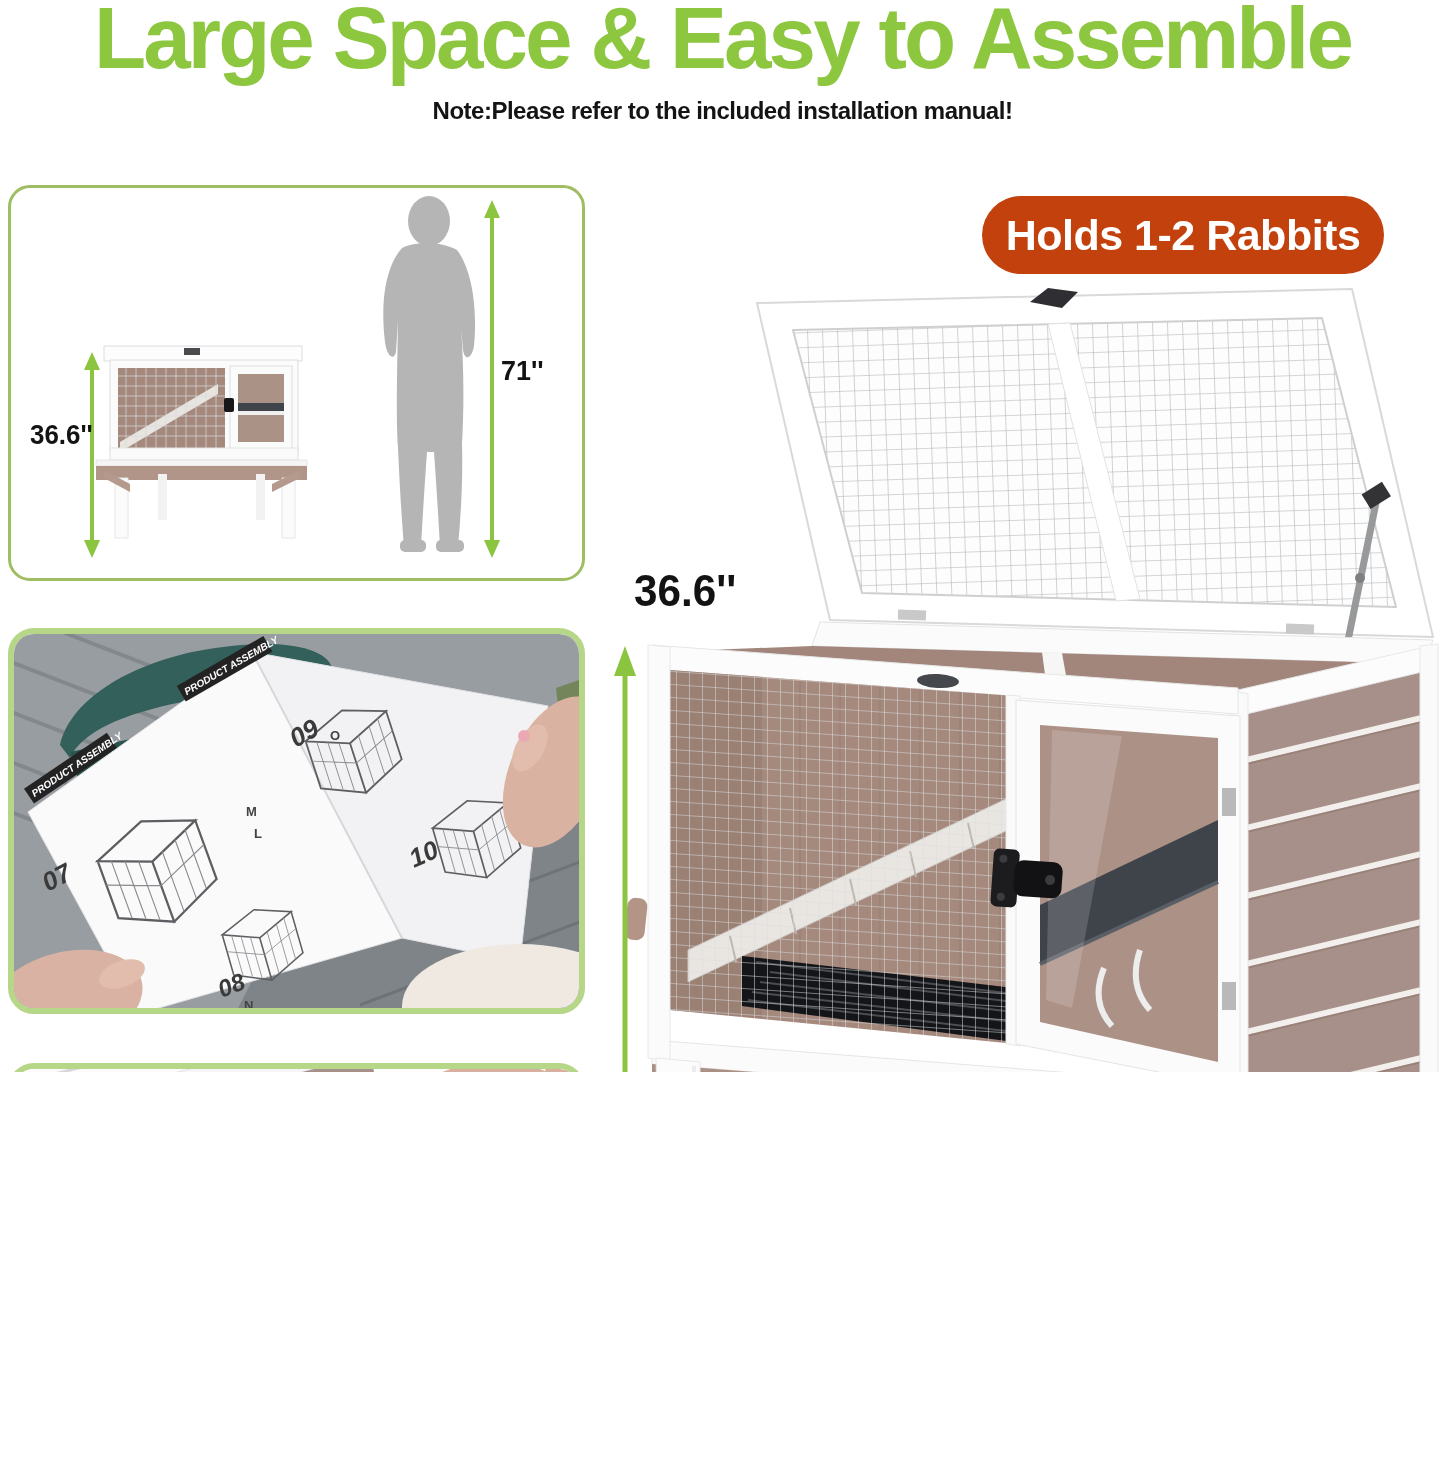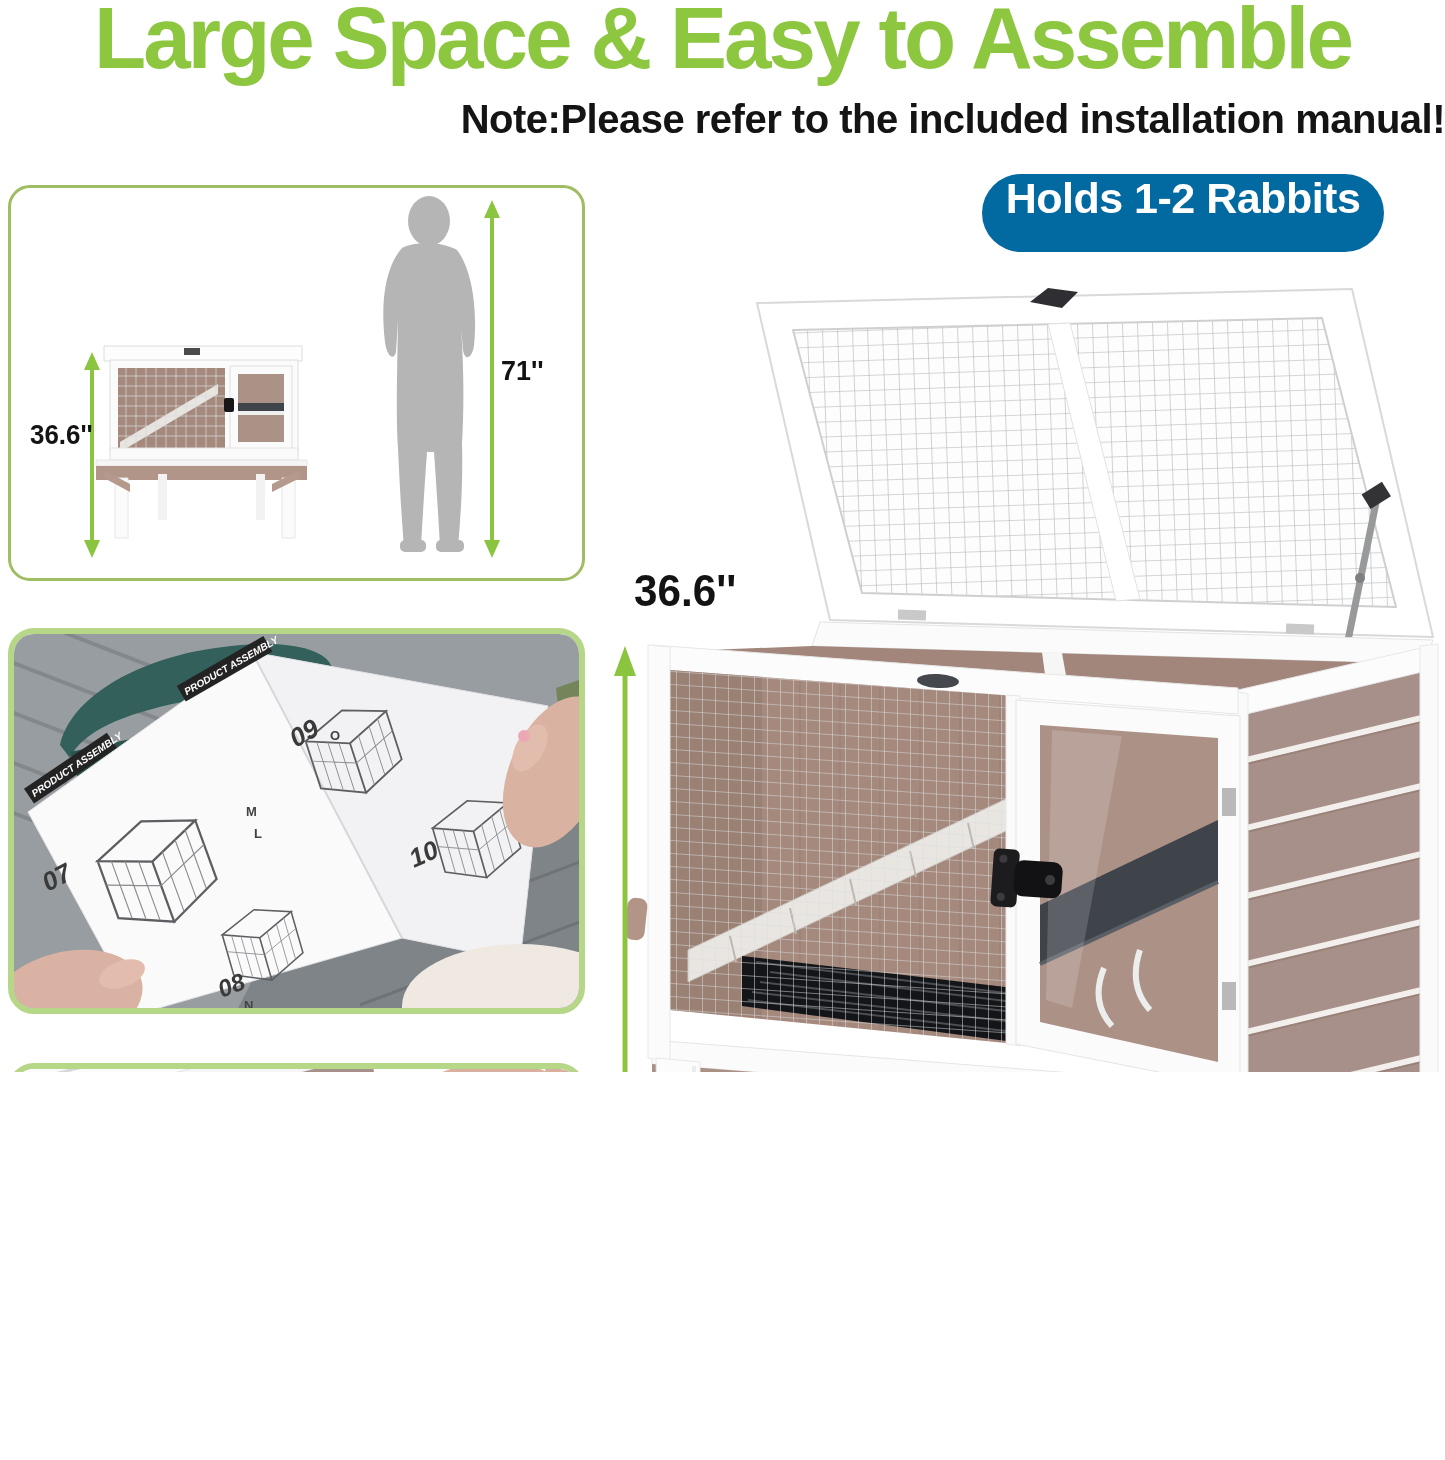--- a/index.html
+++ b/index.html
@@ -1,24 +1,24 @@
 <!DOCTYPE html>
 <html><head>
 <meta charset="utf-8">
 <style>
   html,body{margin:0;padding:0;background:#ffffff;}
   .canvas{position:relative;width:1445px;height:1072px;background:#fff;overflow:hidden;
           font-family:"Liberation Sans",sans-serif;}
   .title{position:absolute;left:0;top:-8px;width:100%;text-align:center;white-space:nowrap;
          font-size:88px;font-weight:bold;letter-spacing:-3px;color:#8dc63f;
          transform:scaleX(0.97);line-height:1.05;}
-  .note{position:absolute;left:0;top:97px;width:100%;text-align:right;
-        font-size:40px;font-weight:600;color:#141414;letter-spacing:-0.5px;}
-  .badge{position:absolute;left:982px;top:174px;width:402px;height:78px;border-radius:40px;
-         background:#0369a1;display:flex;align-items:flex-start;justify-content:center;}
+  .note{position:absolute;left:0;top:97px;width:100%;text-align:center;
+        font-size:24px;font-weight:600;color:#141414;letter-spacing:-0.5px;}
+  .badge{position:absolute;left:982px;top:196px;width:402px;height:78px;border-radius:40px;
+         background:#c2410c;display:flex;align-items:center;justify-content:center;}
   .badge span{color:#ffffff;font-size:43px;font-weight:bold;letter-spacing:-0.5px;}
   .box{position:absolute;left:8px;overflow:hidden;background:#fff;box-sizing:border-box;}
   .box1{top:185px;width:577px;height:396px;border:3px solid #9fbd63;border-radius:22px;}
   .box2{top:628px;width:577px;height:386px;border:6px solid #b6d688;border-radius:26px;}
   .box3{top:1063px;width:577px;height:392px;border:6px solid #b6d688;border-radius:26px;}
   .box svg{position:absolute;}
   .box1 svg{left:-3px;top:-3px;}
   .box2 svg{left:-6px;top:-6px;}
   .box3 svg{left:-6px;top:-6px;}
   .mainsvg{position:absolute;left:596px;top:265px;}

